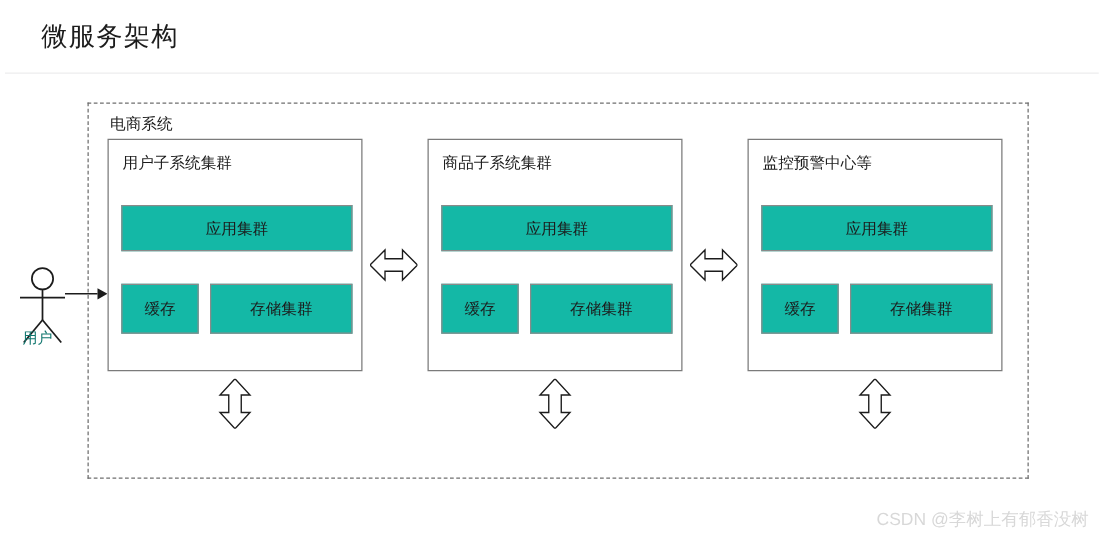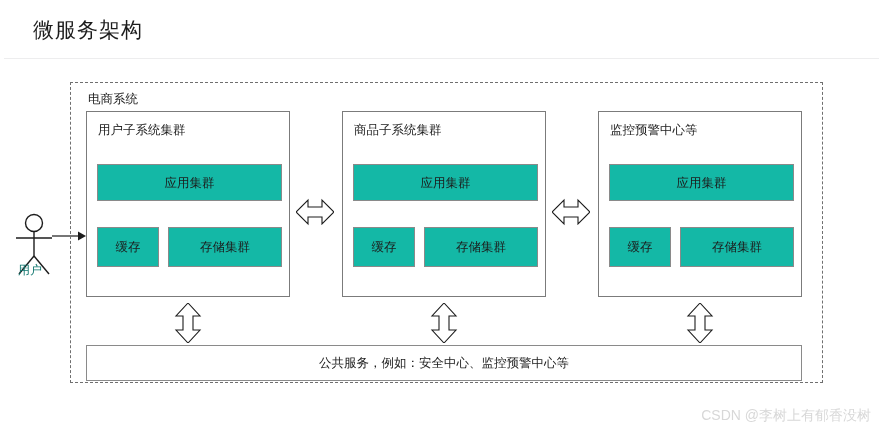--- a/index.html
+++ b/index.html
@@ -269,17 +269,16 @@
     <svg width="30" height="40" viewBox="0 0 30 40" xmlns="http://www.w3.org/2000/svg">
       <polygon points="15,0 3,13 10,13 10,27 3,27 15,40 27,27 20,27 20,13 27,13" fill="#ffffff" stroke="#1c1c1c" stroke-width="1.1" stroke-linejoin="miter"></polygon>
     </svg>
   </div>
   <div class="v-arrow v-arrow-3">
     <svg width="30" height="40" viewBox="0 0 30 40" xmlns="http://www.w3.org/2000/svg">
       <polygon points="15,0 3,13 10,13 10,27 3,27 15,40 27,27 20,27 20,13 27,13" fill="#ffffff" stroke="#1c1c1c" stroke-width="1.1" stroke-linejoin="miter"></polygon>
     </svg>
   </div>
 
-  <div class="shared-services">公共服务，例如：安全中心、监控预警中心等</div>
 
   <div class="watermark">CSDN @李树上有郁香没树</div>
 
 </div>
 
 </body></html>

